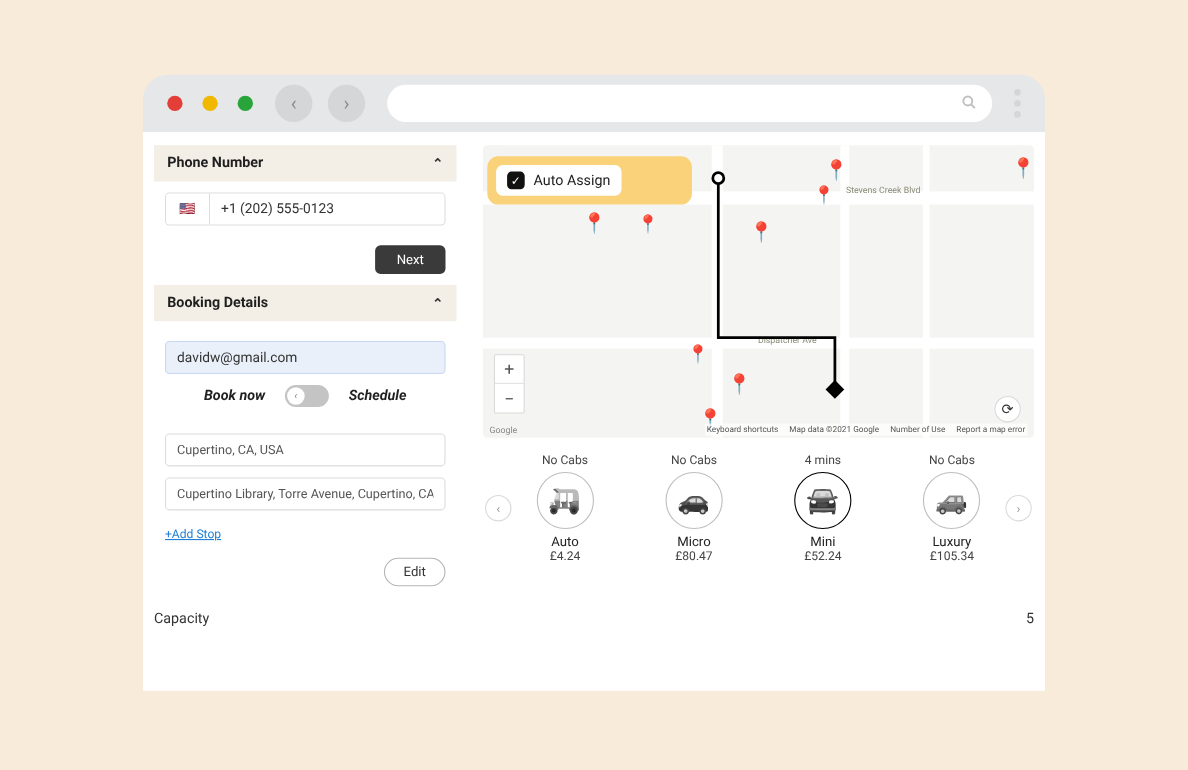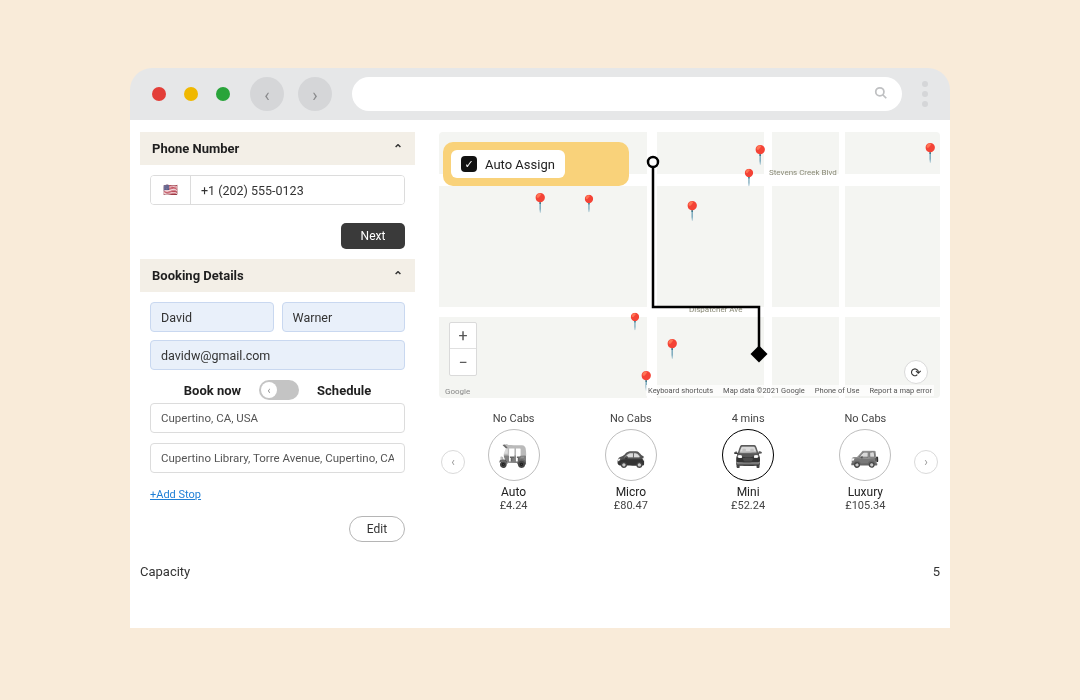--- a/index.html
+++ b/index.html
@@ -28,21 +28,21 @@
 .section-header .chev { font-size: 12px; color: #333; }
 .section-body { padding: 10px 10px; }
 .phone-row { display: flex; border: 1px solid #DCDCDC; border-radius: 4px; overflow: hidden; height: 30px; }
 .flag-box { width: 40px; display: flex; align-items: center; justify-content: center; background: #fff; border-right: 1px solid #DCDCDC; font-size: 12px; }
 .phone-input { flex: 1; padding: 0 10px; border: none; outline: none; font-size: 12.5px; color: #333; }
 .next-btn { margin-top: 18px; margin-left: auto; display: flex; align-items: center; justify-content: center; background: #3A3A3A; color: #fff; border-radius: 5px; width: 64px; height: 26px; font-size: 12px; cursor: pointer; }
 
 .name-row { display: flex; gap: 8px; }
 .name-row input, .email-input { height: 30px; border: 1px solid #C9D8F0; background: #E9F0FA; border-radius: 4px; padding: 0 10px; font-size: 12.5px; color: #333; outline: none; width: 100%; }
 .email-input { margin-top: 8px; }
-.toggle-row { display: flex; align-items: center; justify-content: center; gap: 18px; margin: 10px 0 3px; }
+.toggle-row { display: flex; align-items: center; justify-content: center; gap: 18px; margin: 10px 0 24px; font-style: italic; }
 .toggle-row span { font-size: 13px; font-weight: 700; color: #1F1F1F; }
 .switch { width: 40px; height: 20px; background: #C4C4C4; border-radius: 10px; position: relative; cursor: pointer; }
 .switch .knob { position: absolute; left: 2px; top: 2px; width: 16px; height: 16px; border-radius: 50%; background: #fff; display: flex; align-items: center; justify-content: center; font-size: 10px; color: #888; }
 .addr-input { width: 100%; height: 30px; border: 1px solid #DCDCDC; border-radius: 4px; padding: 0 10px; font-size: 11.5px; color: #555; outline: none; background: #fff; margin-bottom: 10px; }
 .add-stop { font-size: 11px; color: #1F7FD6; text-decoration: underline; cursor: pointer; }
 .edit-btn { margin-top: 14px; margin-left: auto; display: flex; align-items: center; justify-content: center; border: 1px solid #B5B5B5; background: #fff; color: #333; border-radius: 16px; width: 56px; height: 26px; font-size: 12px; cursor: pointer; }
 
 .right-panel { flex: 1; display: flex; flex-direction: column; }
 .map-box { position: relative; height: 266px; border-radius: 4px; background: #F4F5F2; overflow: hidden; }
 .auto-assign { position: absolute; left: 4px; top: 10px; background: #F9D27A; border-radius: 10px; padding: 8px 64px 8px 8px; }
@@ -120,24 +120,20 @@
           <div class="next-btn">
             <span>Next</span>
           </div>
         </div>
 
         <div class="section-header">
           <span>Booking Details</span>
           <span class="chev">⌃</span>
         </div>
         <div class="section-body">
-          <div class="name-row">
-            <input value="David" style="">
-            <input value="Warner" style="">
-          </div>
           <input class="email-input" value="davidw@gmail.com" style="">
           <div class="toggle-row">
             <span>Book now</span>
             <div class="switch">
               <div class="knob">‹</div>
             </div>
             <span>Schedule</span>
           </div>
           <input class="addr-input" value="Cupertino, CA, USA" style="">
           <input class="addr-input" value="Cupertino Library, Torre Avenue, Cupertino, CA, USA" style="">
@@ -186,21 +182,21 @@
             <div>+</div>
             <div>−</div>
           </div>
           <div class="reload-btn">
             <span>⟳</span>
           </div>
           <div class="map-logo">Google</div>
           <div class="map-attrib">
             <span>Keyboard shortcuts</span>
             <span>Map data ©2021 Google</span>
-            <span>Phone of Use</span>
+            <span>Number of Use</span>
             <span>Report a map error</span>
           </div>
         </div>
 
         <div class="cab-row">
           <div class="carousel-arrow">‹</div>
           <div class="cab-list" id="cab-list">
               <div class="cab-item">
                 <div class="cab-wait">No Cabs</div>
                 <div class="cab-circle">

